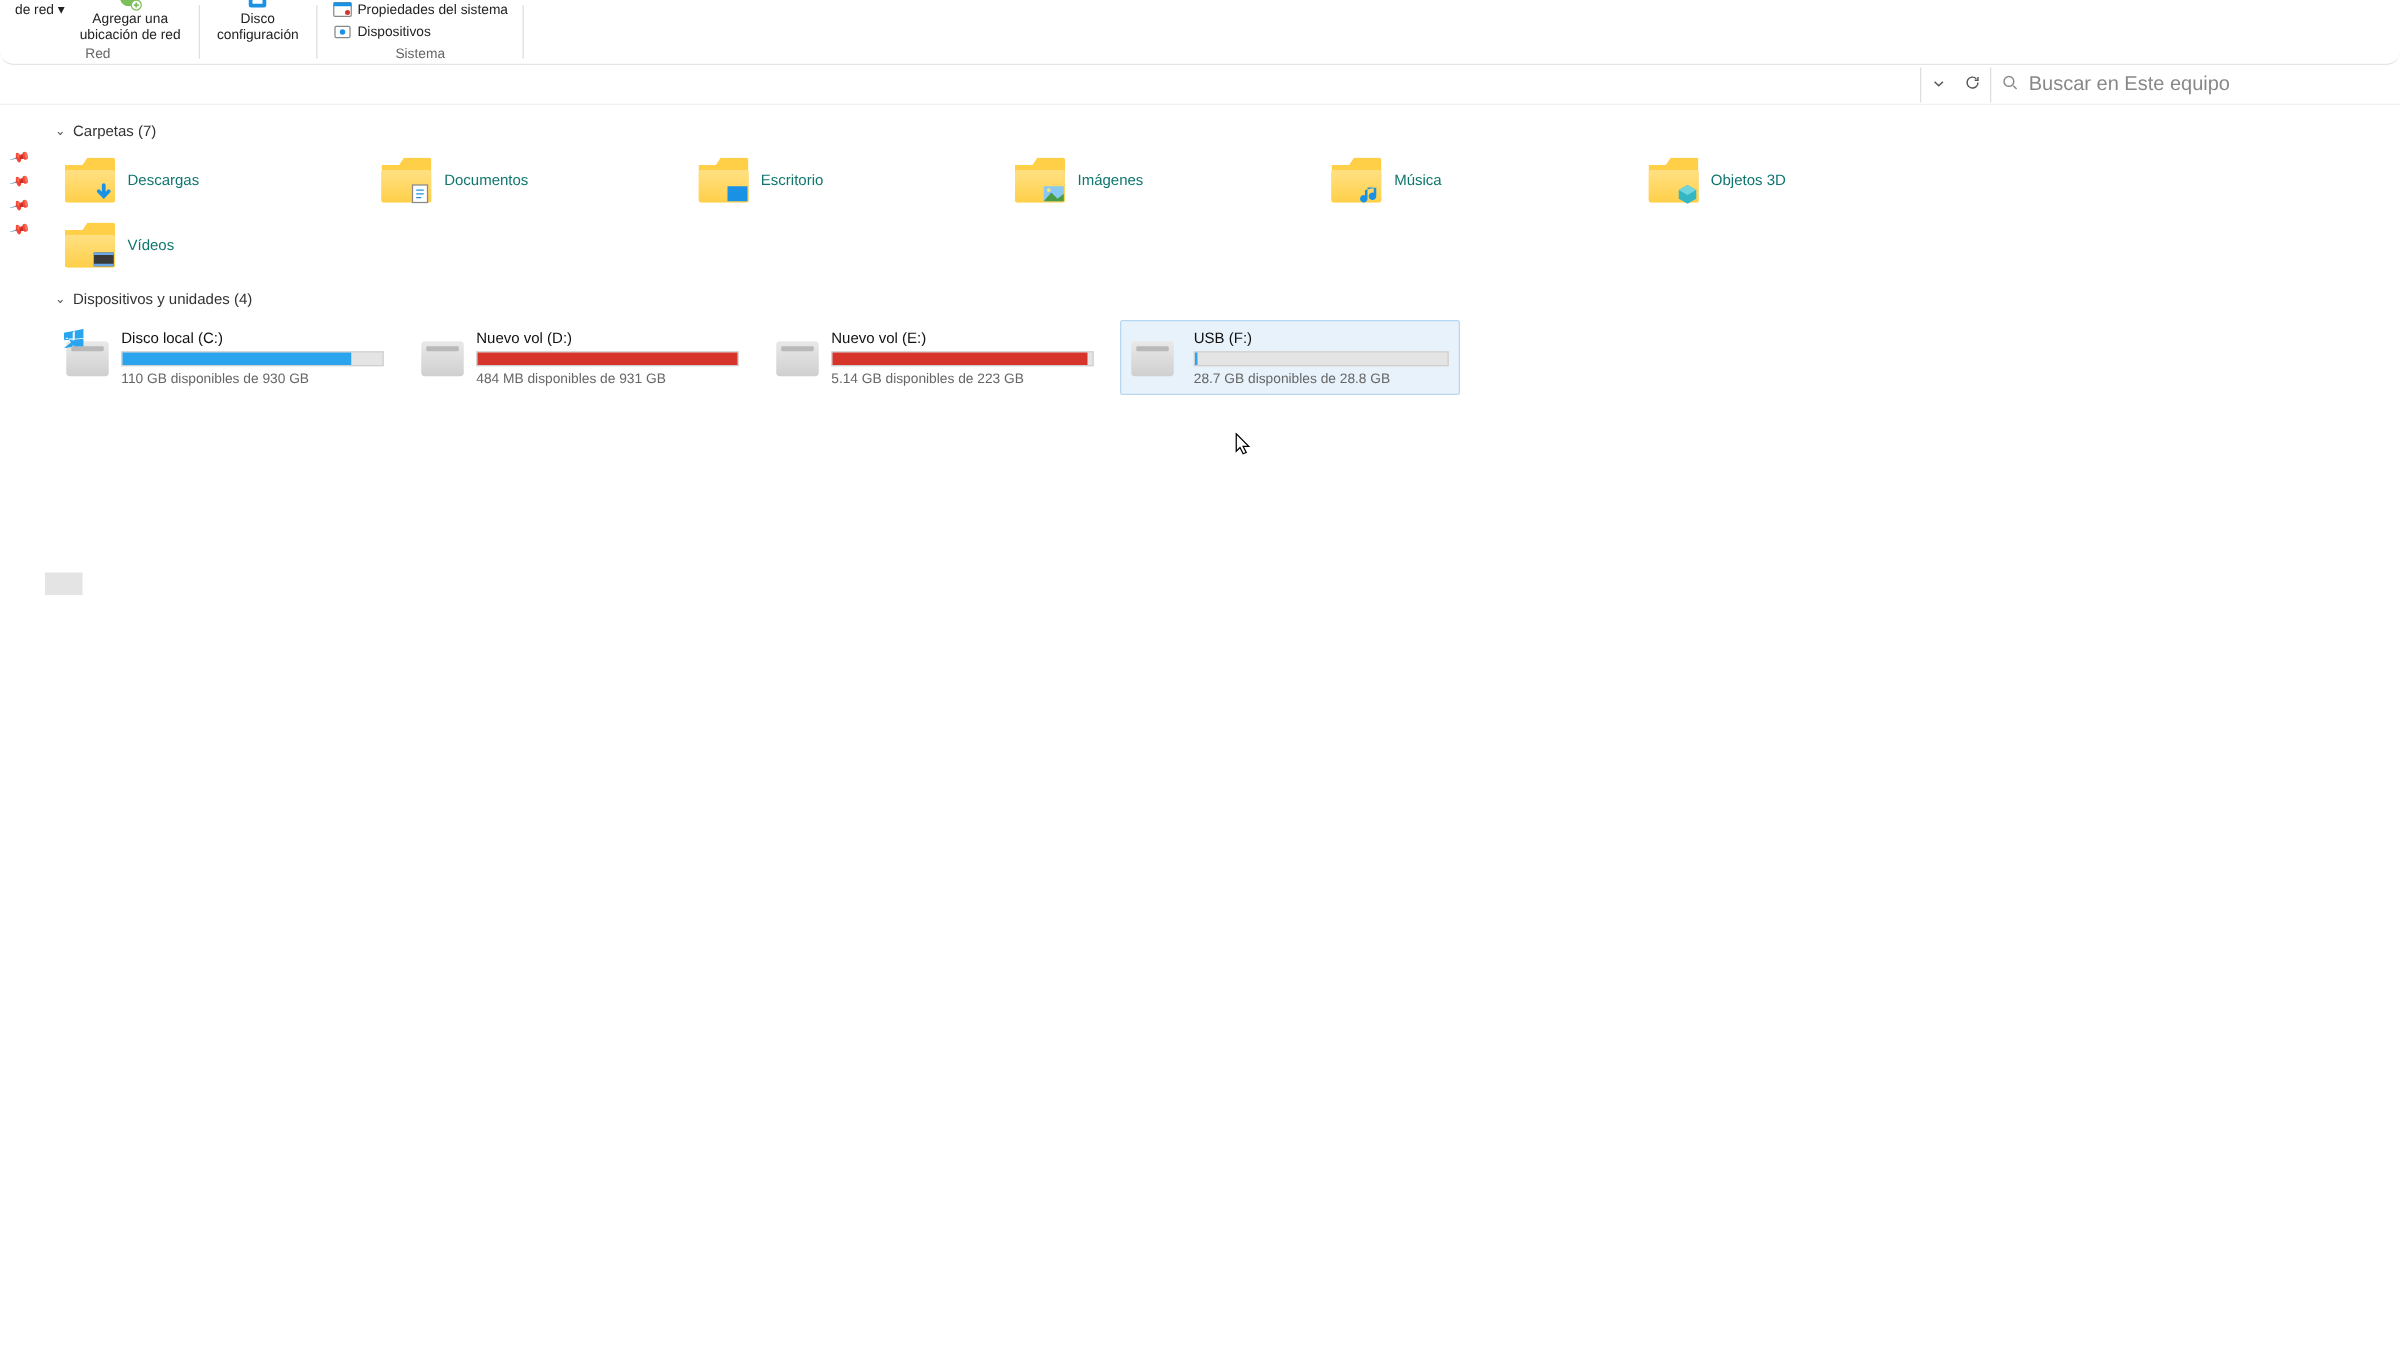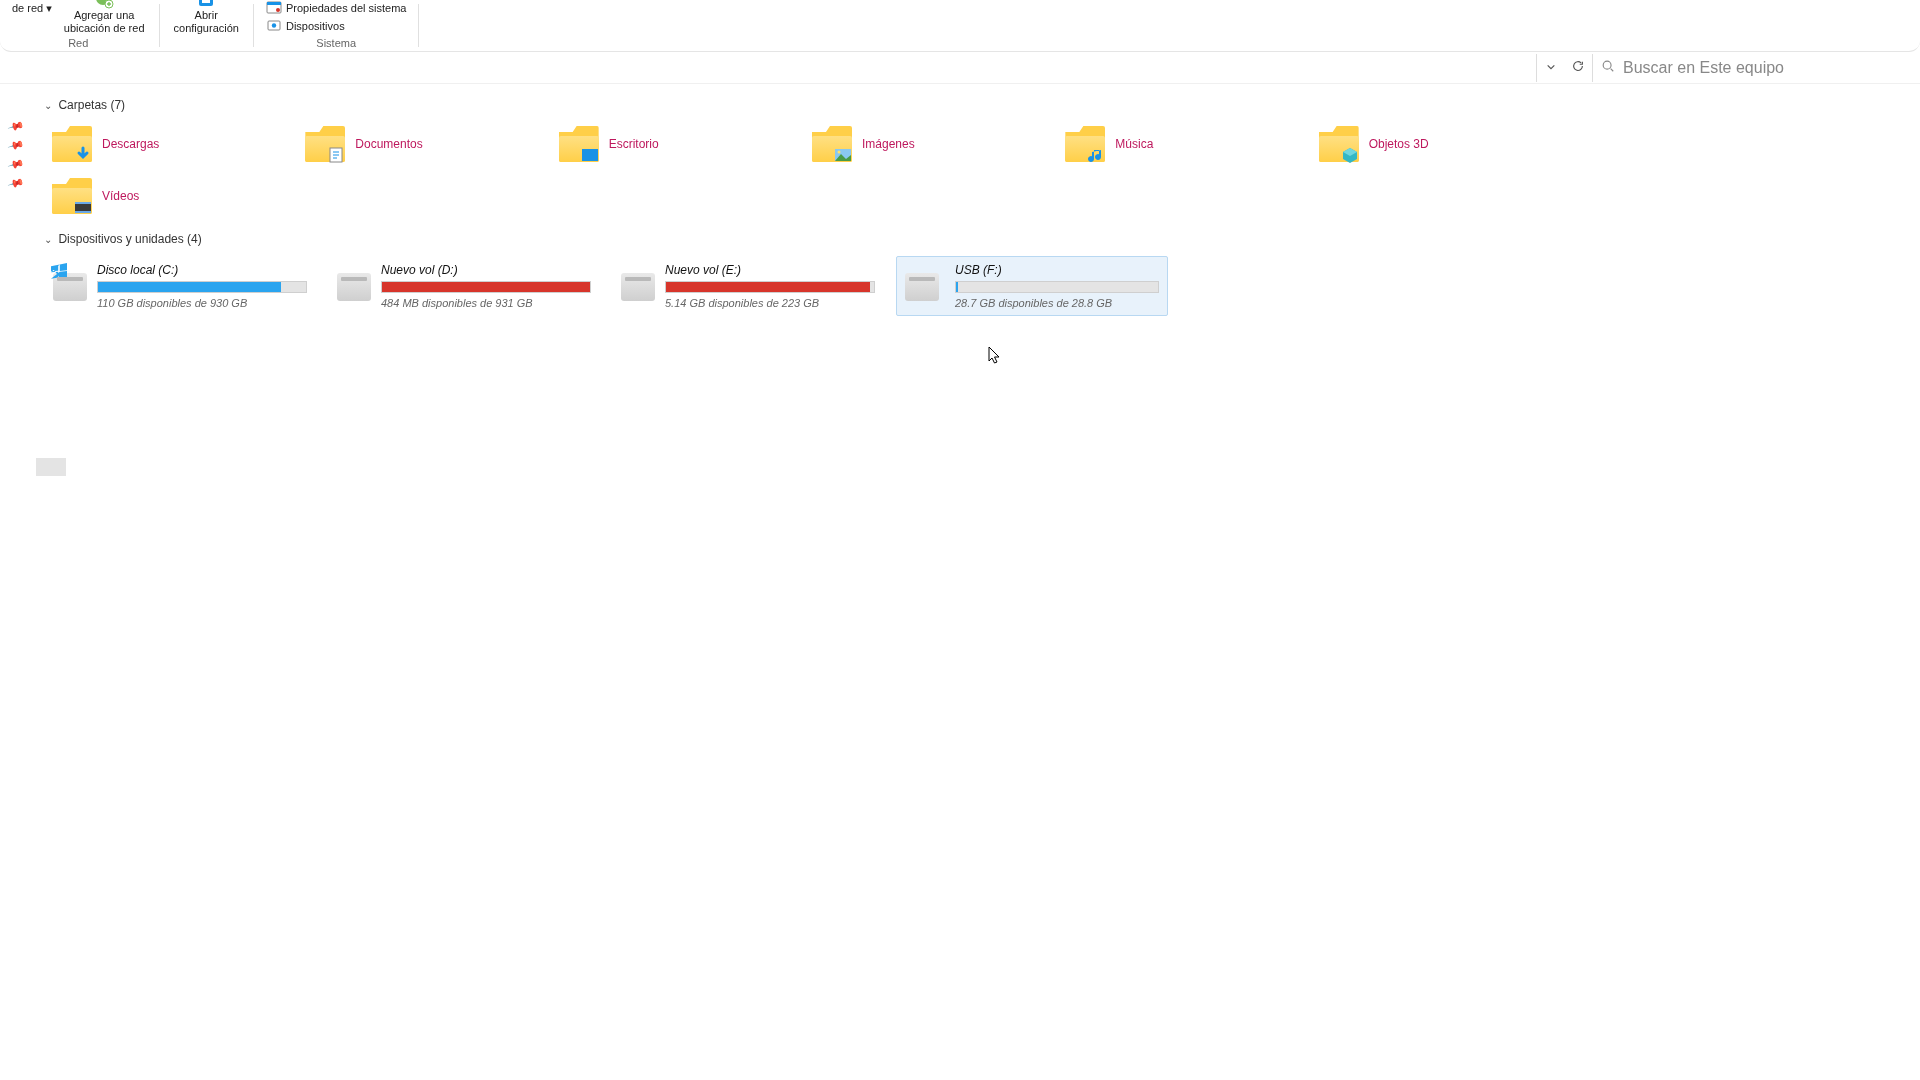--- a/index.html
+++ b/index.html
@@ -33,23 +33,23 @@
 .content { position: absolute; left: 36px; right: 0; top: 88px; bottom: 0; padding: 4px 8px; }
 .section-header { display: flex; align-items: center; gap: 6px; font-size: 12px; color: #333; padding: 6px 0; }
 .chev { font-size: 10px; color: #555; }
 
 .folders-grid { display: grid; grid-template-columns: repeat(6, 1fr); max-width: 1520px; }
 .folder-item { display: flex; align-items: center; gap: 10px; padding: 6px 8px; height: 52px; }
 .folder-icon { width: 40px; height: 36px; position: relative; }
 .folder-back { position: absolute; inset: 0; background: #ffcf48; border-radius: 2px; clip-path: polygon(0 6px, 14px 6px, 18px 0, 100% 0, 100% 100%, 0 100%); }
 .folder-front { position: absolute; left: 0; right: 0; bottom: 0; height: 26px; background: linear-gradient(#ffe083, #ffcf48); border-radius: 2px; }
 .folder-badge { position: absolute; right: -2px; bottom: -2px; width: 22px; height: 18px; display:flex; align-items:center; justify-content:center; }
-.folder-label { font-size: 12px; color: #be185d; }
-
-.drives-grid { display: grid; grid-template-columns: repeat(4, 272px); gap: 12px; max-width: 1150px; margin-top: 4px; font-style: italic; }
+.folder-label { font-size: 12px; color: #0f766e; }
+
+.drives-grid { display: grid; grid-template-columns: repeat(4, 272px); gap: 12px; max-width: 1150px; margin-top: 4px; }
 .drive-item { display: flex; gap: 10px; padding: 6px 8px; border: 1px solid transparent; border-radius: 2px; }
 .drive-item.hovered { background: #e8f2fb; border: 1px solid #b8d8f2; gap: 16px; }
 .drive-icon { width: 34px; height: 28px; background: linear-gradient(#e9e9e9,#cfcfcf); border-radius: 3px; margin-top: 10px; position: relative; }
 .drive-icon::after { content: ""; position: absolute; left: 4px; right: 4px; top: 4px; height: 4px; background: #b9b9b9; border-radius: 1px; }
 .drive-icon.withwin::before { content: ""; position: absolute; left: -2px; top: -10px; width: 16px; height: 16px; background: #2aa4ef; clip-path: polygon(0 20%, 45% 12%, 45% 48%, 0 52%, 0 20%, 55% 10%, 100% 0, 100% 46%, 55% 50%, 55% 10%, 0 58%, 45% 54%, 45% 90%, 0 98%, 55% 54%, 100% 50%, 100% 100%, 55% 92%); }
 .drive-body { flex: 1; display: flex; flex-direction: column; gap: 4px; }
 .drive-title { font-size: 12px; color: #111; }
 .drive-bar { height: 12px; background: #e4e4e4; border: 1px solid #cfcfcf; position: relative; }
 .drive-bar-fill { position: absolute; left: 0; top: 0; bottom: 0; }
 .drive-free { font-size: 11px; color: #666; }
@@ -83,21 +83,21 @@
   </div>
   <div class="ribbon-sep"></div>
   <div class="ribbon-group">
     <div class="ribbon-item">
       <span class="ico20">
         <svg viewBox="0 0 20 20" width="20" height="20">
             <rect x="3" y="3" width="14" height="14" rx="2" fill="#1992e6"></rect>
             <rect x="6" y="6" width="8" height="8" fill="#fff"></rect>
           </svg>
       </span>
-      <span class="ribbon-item-text">Abrir</span>
+      <span class="ribbon-item-text">Disco</span>
       <span class="ribbon-item-text">configuración</span>
     </div>
     <div class="ribbon-group-label">&nbsp;</div>
   </div>
   <div class="ribbon-sep"></div>
   <div class="ribbon-group" style="align-items:flex-start; padding-top:2px;">
     <div class="ribbon-item-row">
       <span class="ico16">
         <svg viewBox="0 0 16 16" width="16" height="16">
             <rect x="1" y="2" width="14" height="11" rx="1" fill="#fff" stroke="#888"></rect>

